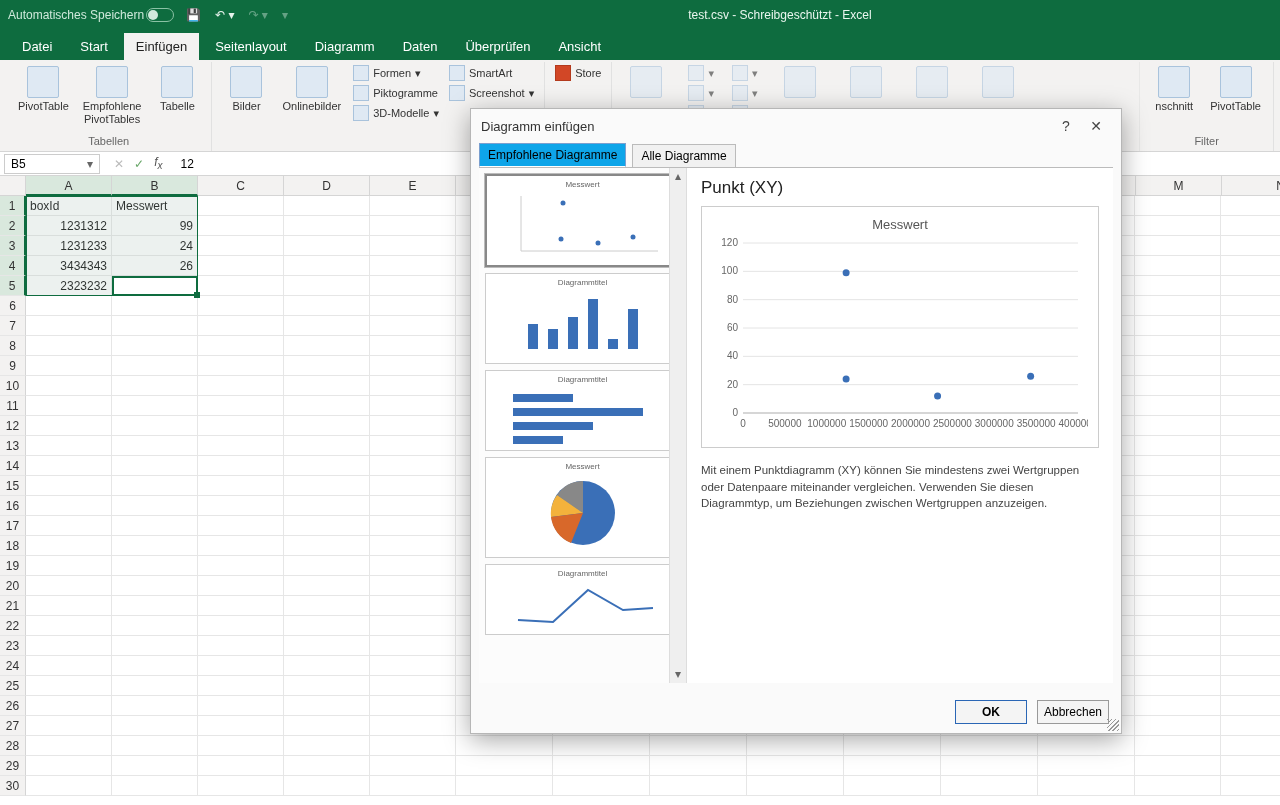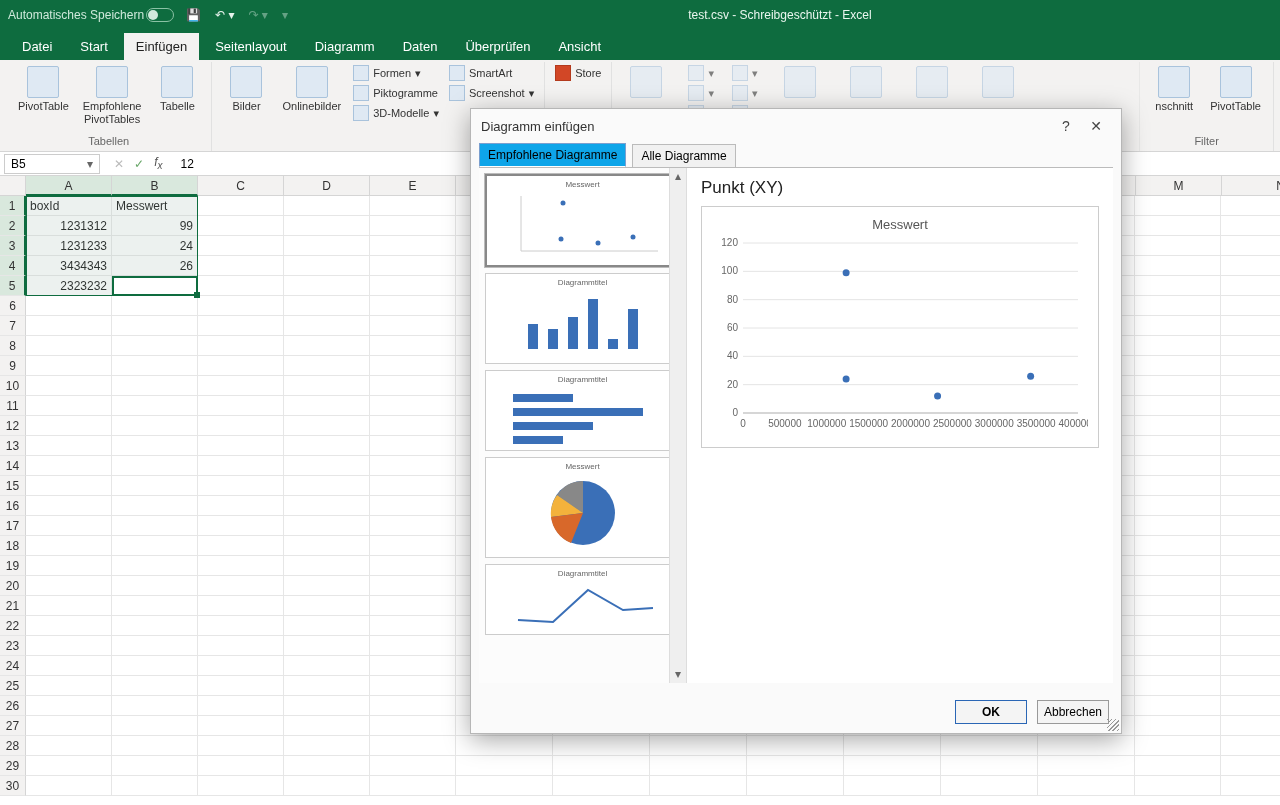--- a/index.html
+++ b/index.html
@@ -867,20 +867,21 @@
             <text x="286.25" y="189" text-anchor="middle" class="axis-text">3000000</text>
             <text x="328.125" y="189" text-anchor="middle" class="axis-text">3500000</text>
             <text x="370" y="189" text-anchor="middle" class="axis-text">4000000</text>
             <line x1="35" y1="175" x2="370" y2="175" stroke="#bbb"></line>
             <circle cx="138.12238" cy="34.75" r="3.5" fill="#3a6fb7"></circle>
             <circle cx="138.11576374999999" cy="141" r="3.5" fill="#3a6fb7"></circle>
             <circle cx="322.62622625" cy="138.16666666666666" r="3.5" fill="#3a6fb7"></circle>
             <circle cx="229.57068" cy="158" r="3.5" fill="#3a6fb7"></circle>
           </svg>
       </div>
+      <div class="desc">Mit einem Punktdiagramm (XY) können Sie mindestens zwei Wertgruppen oder Datenpaare miteinander vergleichen. Verwenden Sie diesen Diagrammtyp, um Beziehungen zwischen Wertgruppen anzuzeigen.</div>
     </div>
   </div>
   <div class="dlg-foot">
     <button class="btn primary">OK</button>
     <button class="btn">Abbrechen</button>
   </div>
   <div class="resize"></div>
 </div>
 
 </body></html>

